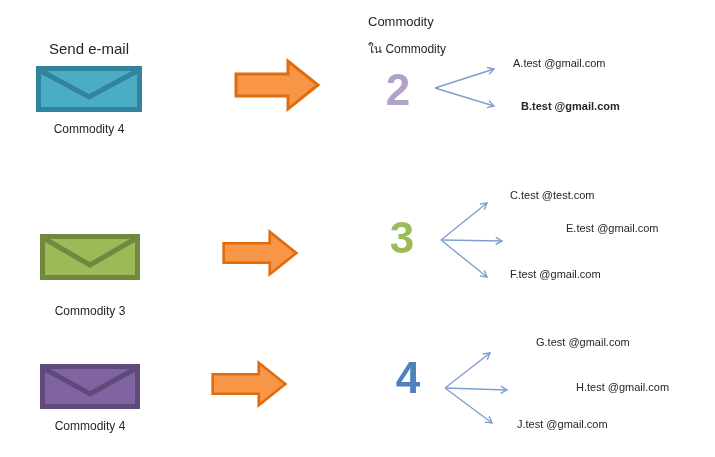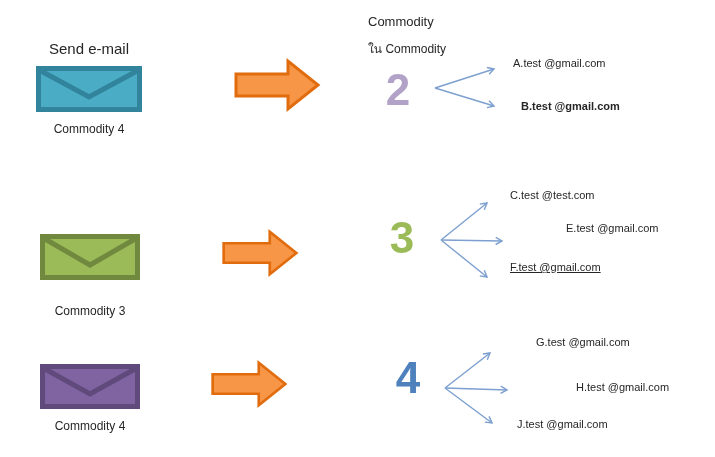--- a/index.html
+++ b/index.html
@@ -67,21 +67,21 @@
   <div class="abs num" style="left: 382px; top: 216px; width: 40px; color: rgb(155, 187, 89);">3</div>
 
   <svg class="abs" style="left:436px;top:192px;" width="78" height="95" viewBox="0 0 78 95">
     <path d="M5,48 L51,11" fill="none" stroke-width="1.4" marker-end="url(#ah)" stroke="#7da0d0"></path>
     <path d="M5,48 L66,49" fill="none" stroke-width="1.4" marker-end="url(#ah)" stroke="#7da0d0"></path>
     <path d="M5,48 L51,85" fill="none" stroke-width="1.4" marker-end="url(#ah)" stroke="#7da0d0"></path>
   </svg>
 
   <div class="abs email" style="left:510px;top:189px;">C.test @test.com</div>
   <div class="abs email" style="left:522px;top:222px;margin-left:44px;">E.test @gmail.com</div>
-  <div class="abs email" style="left:510px;top:261px;text-decoration:underline;">F.test @gmail.com</div>
+  <div class="abs email" style="left:510px;top:268px;">F.test @gmail.com</div>
 
   <svg class="abs" style="left:40px;top:364px;" width="100" height="45" viewBox="0 0 100 45">
     <rect x="2.5" y="2.5" width="95" height="40" stroke-width="5" fill="#8064a2" stroke="#604a7b"></rect>
     <path d="M5,5 L50,30 L95,5" fill="none" stroke-width="5" stroke="#604a7b"></path>
   </svg>
   <div class="abs env-label" style="left:40px;top:419px;width:100px;">Commodity 4</div>
 
   <svg class="abs" style="left:210px;top:356px;" width="78" height="56" viewBox="0 0 88 56">
     <path d="M3,17 L55,17 L55,4 L85,28 L55,52 L55,39 L3,39 Z" stroke-width="3" fill="#f79646" stroke="#e16c0e"></path>
   </svg>

